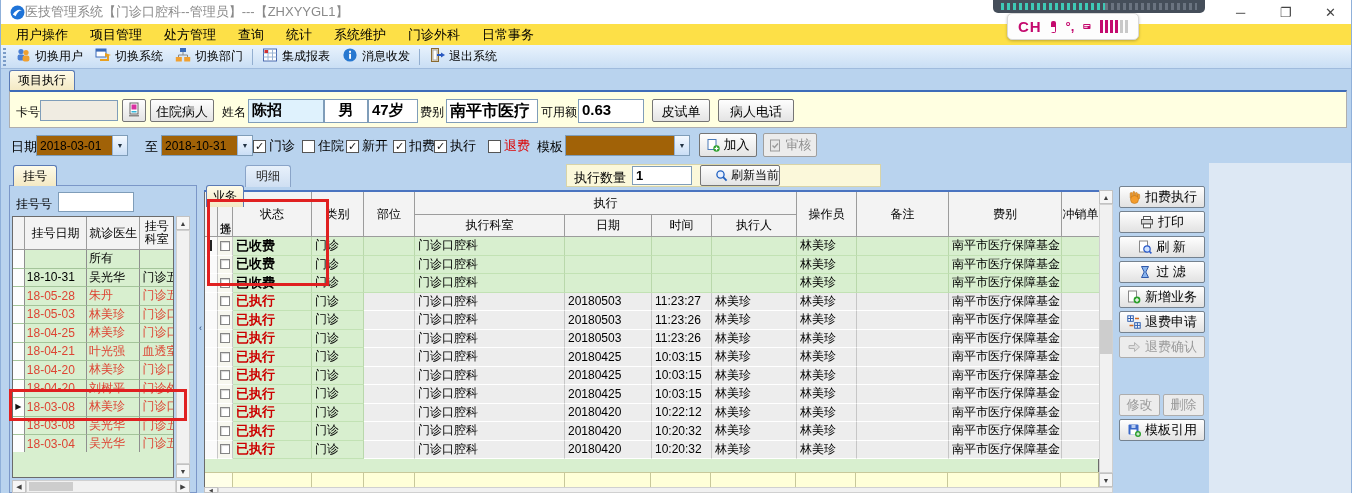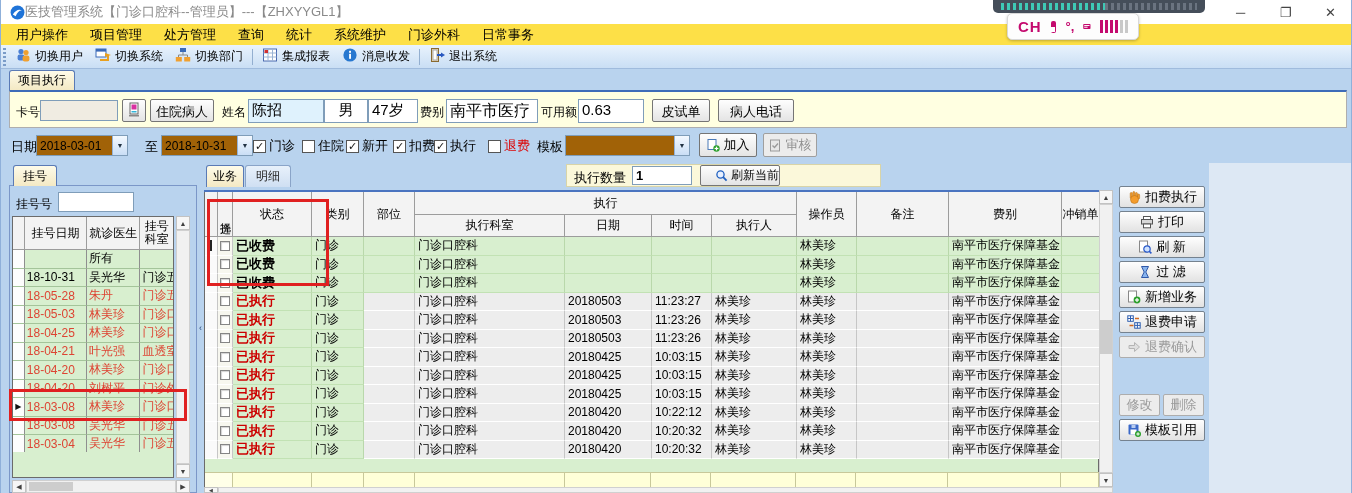--- a/index.html
+++ b/index.html
@@ -35,21 +35,21 @@
   .tb-grip { width:7px; height:18px; margin:0 3px 0 2px; background:repeating-linear-gradient(#7a9cc8 0 2px,transparent 2px 4px); width:3px; }
   .tb-item { display:flex; align-items:center; gap:4px; font-size:12px; padding:0 6px; height:22px; white-space:nowrap; }
   .tb-sep { width:1px; height:16px; background:#93afd0; margin:0 3px; }
 
   
   .page-tab { position:absolute; left:8px; top:70px; width:66px; height:20px; background:linear-gradient(#fefbe9,#f4e9c4); border:1px solid #5a7ab5; border-bottom:none; border-radius:3px 3px 0 0; font-size:12px; text-align:center; line-height:19px; }
 
   
   .patient-bar { position:absolute; left:8px; top:90px; width:1338px; height:38px; background:#ffffe1; border:1px solid #aeaeae; border-top:2px solid #3e6cb8; }
   .pb-label { position:absolute; font-size:12px; color:#000; top:12px; }
-  .pb-box { position:absolute; top:7px; height:24px; background:#fff; border:1px solid #7f9db9; font-weight:normal; font-size:15px; padding:1px 3px 8px; overflow:hidden; white-space:nowrap; }
+  .pb-box { position:absolute; top:7px; height:24px; background:#fff; border:1px solid #7f9db9; font-weight:bold; font-size:15px; padding:1px 3px 8px; overflow:hidden; white-space:nowrap; }
   .pb-btn { position:absolute; top:7px; height:23px; background:linear-gradient(#fefefe,#e4e4e4); border:1px solid #757575; border-radius:2px; font-size:13px; text-align:center; padding-top:3px; }
 
   
   .filter-bar { position:absolute; left:8px; top:128px; width:1338px; height:35px; }
   .fb-label { position:absolute; top:10px; font-size:13px; }
   .dropdown { position:absolute; top:7px; height:21px; background:#a16207; border:1px solid #7f9db9; font-size:12px; display:flex; align-items:center; }
   .dd-val { flex:1; padding-left:3px; overflow:hidden; white-space:nowrap; }
   .dd-btn { width:15px; height:100%; background:linear-gradient(#f4f9ff,#cadef5); border-left:1px solid #93b2d8; font-size:7px; color:#234; display:flex; align-items:center; justify-content:center; }
   .cb-wrap { position:absolute; top:9px; display:flex; align-items:center; gap:3px; font-size:13px; }
   .cb { width:13px; height:13px; background:#fff; border:1px solid #555; font-size:11px; line-height:11px; text-align:center; font-weight:bold; color:#111; }
@@ -81,21 +81,21 @@
   .lp-hscroll { position:absolute; left:2px; top:294px; width:178px; height:13px; display:flex; }
   .lp-hscroll .ar { width:14px; height:13px; font-size:7px; }
   .lp-hscroll .tr { flex:1; height:13px; position:relative; }
   .lp-hscroll .th { position:absolute; left:2px; top:1px; width:44px; height:9px; background:#cdcdcd; }
 
   .splitter { position:absolute; left:196px; top:163px; width:7px; height:330px; display:flex; align-items:center; justify-content:center; color:#2a4a7a; font-size:9px; }
 
   
   .main-panel { position:absolute; left:203px; top:163px; width:909px; height:330px; }
   .mp-tab { position:absolute; top:2px; height:22px; border:1px solid #5a7ab5; border-bottom:none; border-radius:3px 3px 0 0; font-size:12px; text-align:center; line-height:21px; }
-  .mp-tab.active { background:linear-gradient(#fefbe9,#f4e9c4); z-index:2; }
+  .mp-tab.active { background:linear-gradient(#fefbe9,#f4e9c4); z-index:2;margin-top:20px; }
   .mp-tab.inactive { background:linear-gradient(#e8f1fb,#cfdff2); border-color:#8aa4c8; color:#222; }
   .mp-yellow { position:absolute; left:362px; top:1px; width:315px; height:23px; background:#fbf8da; border:1px solid #d8d4a8; }
   .qty-label { position:absolute; left:370px; top:6px; font-size:13px; }
   .qty-input { position:absolute; left:428px; top:3px; width:60px; height:19px; background:#fff; border:1px solid #7f9db9; font-size:13px; font-weight:bold; padding:1px 0 0 3px; }
   .refresh-btn { position:absolute; left:496px; top:2px; width:80px; height:21px; background:linear-gradient(#fefefe,#e4e4e4); border:1px solid #757575; border-radius:2px; font-size:12px; display:flex; align-items:center; justify-content:flex-end; gap:3px; }
 
   .mtable { position:absolute; left:0; top:27px; width:909px; height:297px; border-top:2px solid #4a74c0; }
   .mhead { display:flex; height:45px; background:#f3f3f3; border-left:1px solid #6b6b6b; }
   .mh { border-right:1px solid #9c9c9c; border-bottom:1px solid #9c9c9c; font-size:12px; display:flex; align-items:center; justify-content:center; height:45px; background:#f3f3f3; overflow:hidden; }
   .mh.sel { width:15px; writing-mode:vertical-lr; font-size:11px; letter-spacing:0; line-height:15px; }

